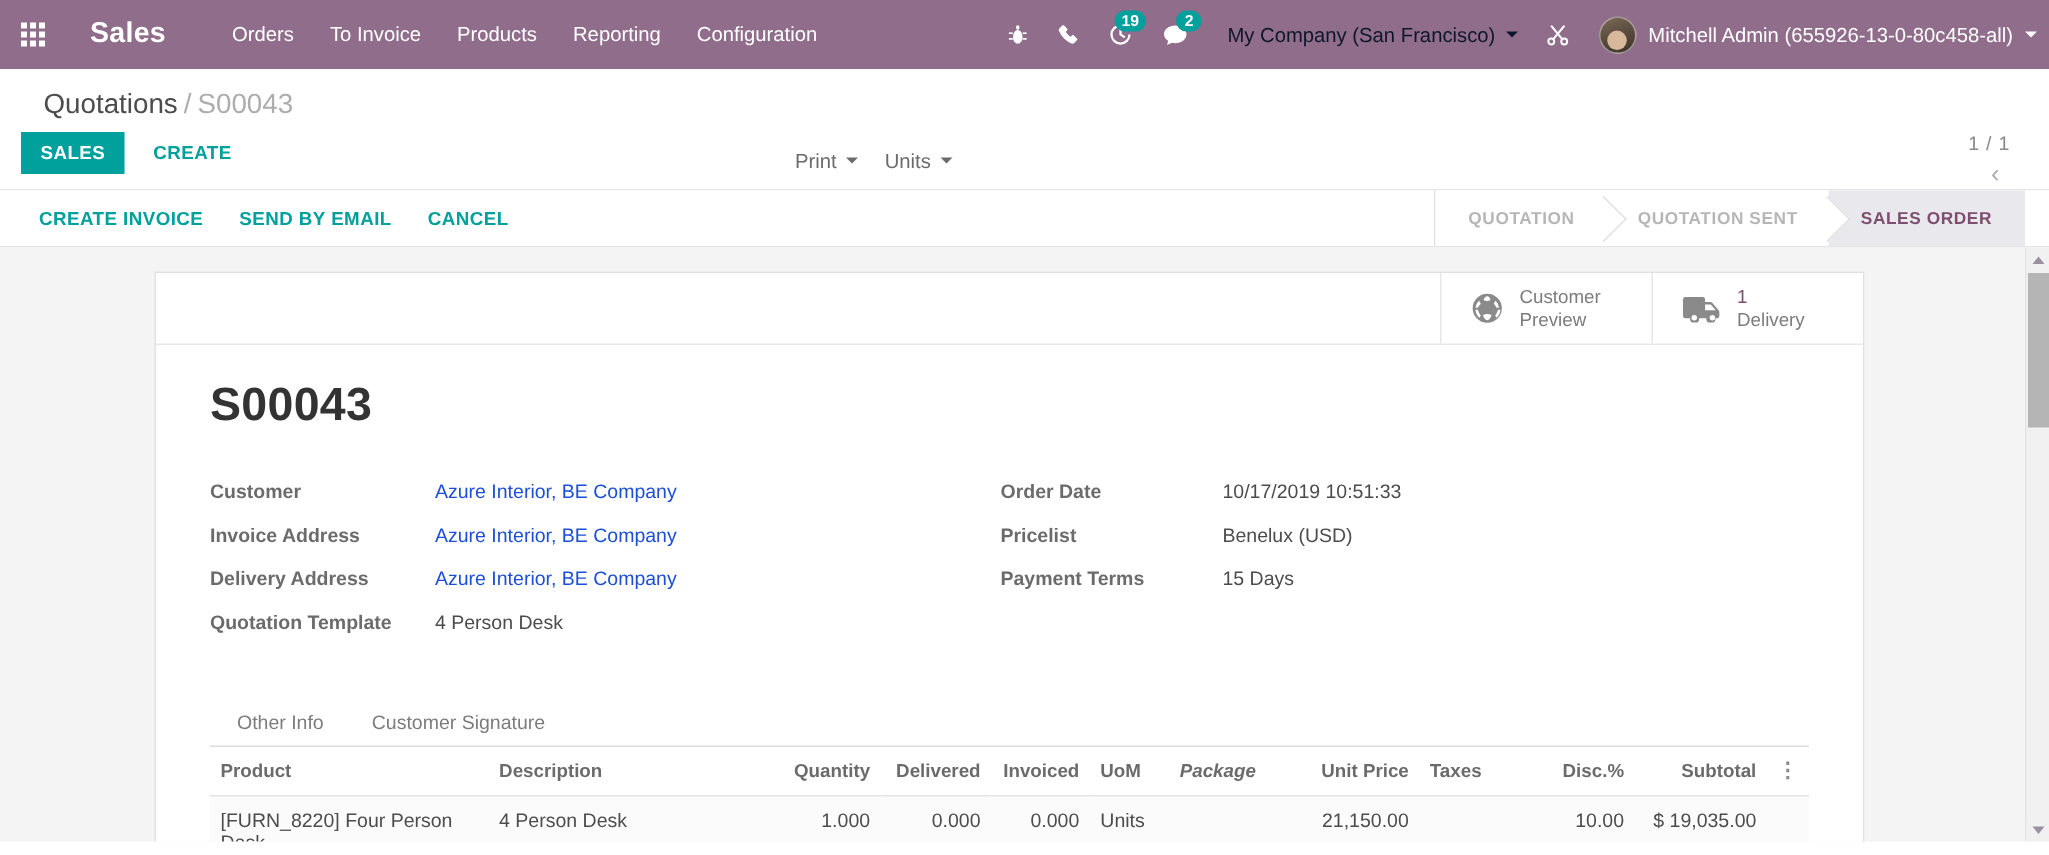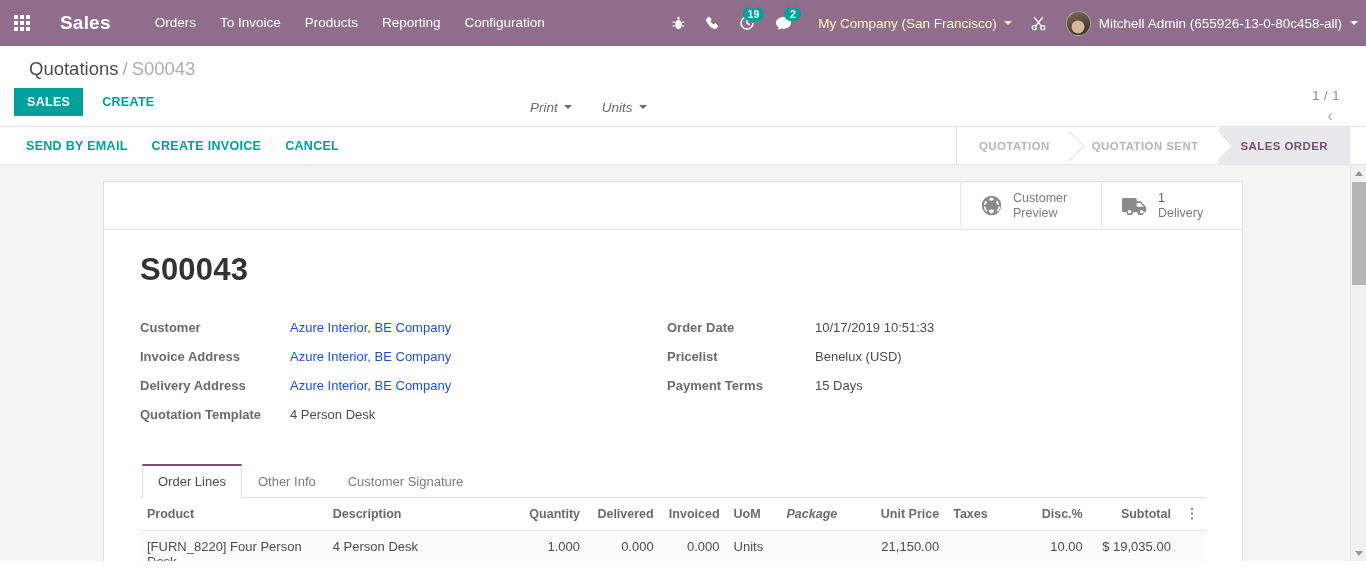--- a/index.html
+++ b/index.html
@@ -52,21 +52,21 @@
   }
   .nav-icon svg { display: block; }
   .badge {
     position: absolute; top: 7px; right: 1px;
     background: #00a09d; color: #fff;
     font-size: 10.5px; font-weight: bold;
     border-radius: 9px; padding: 1px 5px; line-height: 12px;
     min-width: 17px; text-align: center;
   }
   .company-sel {
-    font-size: 13.5px; color: #fef9c3; padding: 0 9px 0 16px;
+    font-size: 13.5px; color: #0f172a; padding: 0 9px 0 16px;
     cursor: pointer; display: flex; align-items: center; gap: 7px;
   }
   .caret {
     width: 0; height: 0;
     border-left: 4px solid transparent; border-right: 4px solid transparent;
     border-top: 4px solid currentColor; display: inline-block;
   }
   .user-menu {
     display: flex; align-items: center; gap: 8px;
     font-size: 13.5px; color: #fff; padding-left: 10px; cursor: pointer;
@@ -103,21 +103,21 @@
     font-size: 12.5px; font-weight: bold; letter-spacing: .3px;
     padding: 7px 13px; cursor: pointer; font-family: inherit;
   }
   .btn-create {
     background: transparent; color: #00a09d; border: none;
     font-size: 12.5px; font-weight: bold; letter-spacing: .3px;
     padding: 7px 13px; margin-left: 6px; cursor: pointer; font-family: inherit;
   }
   .cp-mid {
     position: absolute; left: 530px; top: 0;
-    display: flex; align-items: center; height: 38px; gap: 30px; font-style: italic;
+    display: flex; align-items: center; height: 38px; gap: 18px;
   }
   .dropdown-btn {
     font-size: 13.5px; color: #6b6b6b; cursor: pointer;
     display: flex; align-items: center; gap: 6px;
   }
   .pager {
     position: absolute; right: 18px; top: 0; height: 38px;
     display: flex; align-items: center; gap: 4px;
     font-size: 13px; color: #8a8a8a; flex-direction: column;
   }
@@ -376,22 +376,22 @@
 
     <div class="pager">
       <span class="pager-count">1 / 1</span>
       <span class="pager-arrow">‹</span>
       <span class="pager-arrow">›</span>
     </div>
   </div>
 </div>
 
 <div class="action-bar">
+  <button class="act-btn">CREATE INVOICE</button>
   <button class="act-btn">SEND BY EMAIL</button>
-  <button class="act-btn">CREATE INVOICE</button>
   <button class="act-btn">CANCEL</button>
 
   <div class="statusbar">
     <div class="st-item">QUOTATION</div>
     <div class="st-item">QUOTATION SENT</div>
     <div class="st-item st-active">SALES ORDER</div>
   </div>
 </div>
 
 <div class="viewport">
@@ -463,21 +463,20 @@
             </div>
             <div class="frow">
               <span class="flabel">Payment Terms</span>
               <span class="fvalue">15 Days</span>
             </div>
           </div>
 
         </div>
 
         <div class="tabs">
-          <div class="tab tab-active">Order Lines</div>
           <div class="tab">Other Info</div>
           <div class="tab">Customer Signature</div>
         </div>
 
         <table class="lines">
           <thead>
             <tr>
               <th class="col-product">Product</th>
               <th class="col-desc">Description</th>
               <th class="col-qty ta-r">Quantity</th>

